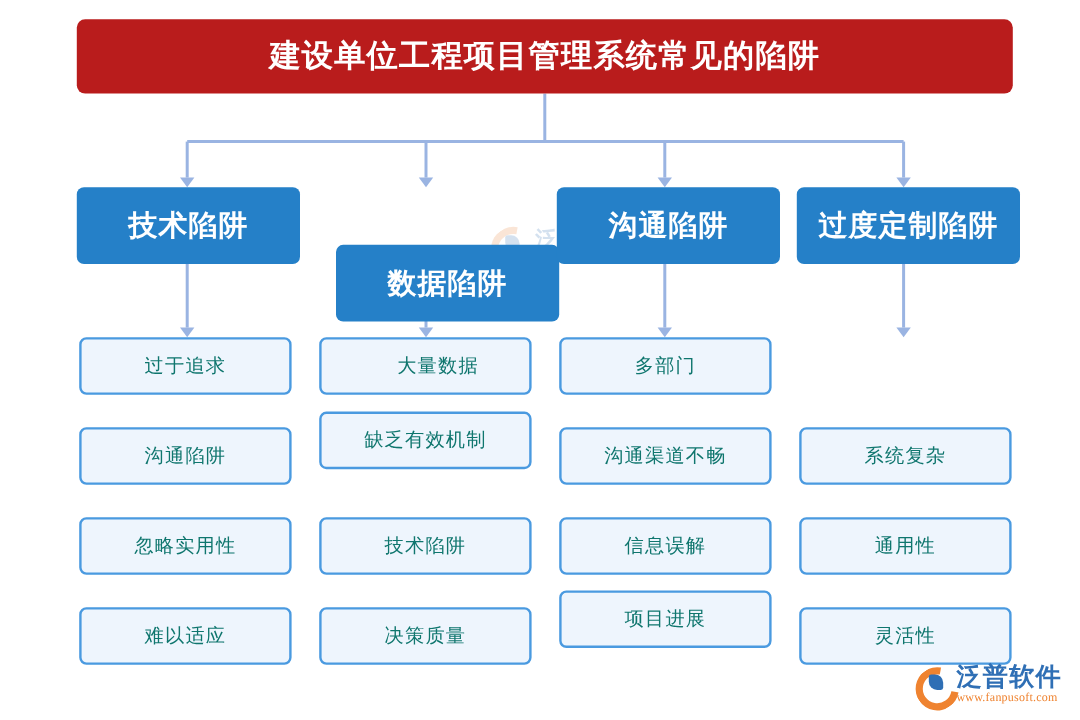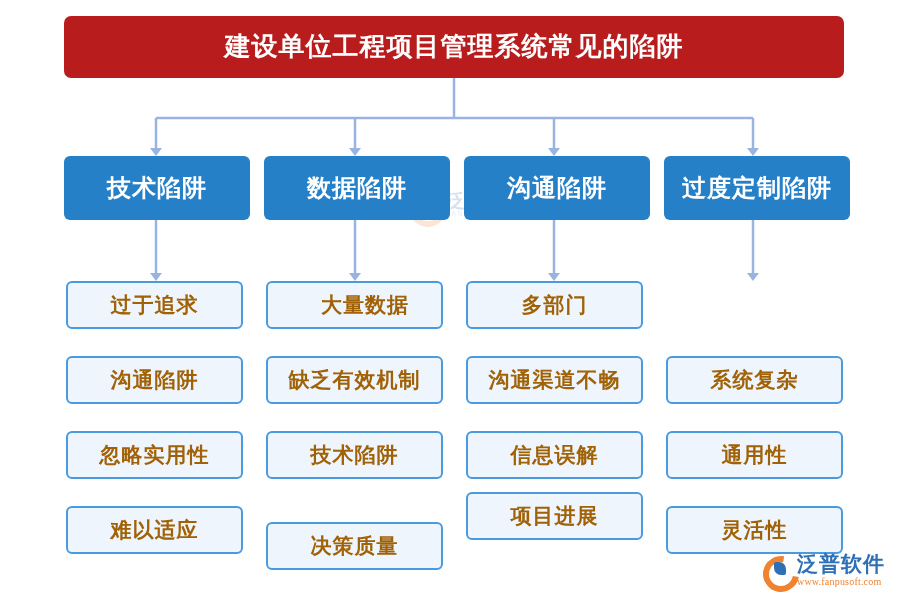--- a/index.html
+++ b/index.html
@@ -79,23 +79,23 @@
     height: 48px;
     background: #eef5fd;
     border: 2px solid #4a9ae0;
     border-radius: 6px;
     box-sizing: border-box;
     display: flex;
     align-items: center;
     justify-content: center;
   }
   .item-text {
-    color: #a16207;
-    font-size: 21px;
-    font-weight: bold;
+    color: #0f766e;
+    font-size: 16px;
+    font-weight: normal;
     letter-spacing: 1px;
     white-space: nowrap;
   }
 
   
   .wm-center {
     position: absolute;
     left: 408px;
     top: 184px;
     width: 186px;
@@ -261,33 +261,33 @@
   <div class="item-box" style="left:66px; top:356px;">
     <span class="item-text">沟通陷阱</span>
   </div>
   <div class="item-box" style="left:66px; top:431px;">
     <span class="item-text">忽略实用性</span>
   </div>
   <div class="item-box" style="left:66px; top:506px;">
     <span class="item-text">难以适应</span>
   </div>
 
-  <div class="cat-box" style="left:264px;">
+  <div class="cat-box" style="left:280px;margin-top:48px;">
     <span class="cat-text">数据陷阱</span>
   </div>
   <div class="item-box" style="left:266px; top:281px;padding-left:21px;">
     <span class="item-text">大量数据</span>
   </div>
-  <div class="item-box" style="left:266px; top:356px;">
+  <div class="item-box" style="left:266px; top:343px;">
     <span class="item-text">缺乏有效机制</span>
   </div>
   <div class="item-box" style="left:266px; top:431px;">
     <span class="item-text">技术陷阱</span>
   </div>
-  <div class="item-box" style="left:266px; top:506px;margin-top:16px;">
+  <div class="item-box" style="left:266px; top:506px;">
     <span class="item-text">决策质量</span>
   </div>
 
   <div class="cat-box" style="left:464px;">
     <span class="cat-text">沟通陷阱</span>
   </div>
   <div class="item-box" style="left:466px; top:281px;">
     <span class="item-text">多部门</span>
   </div>
   <div class="item-box" style="left:466px; top:356px;">

